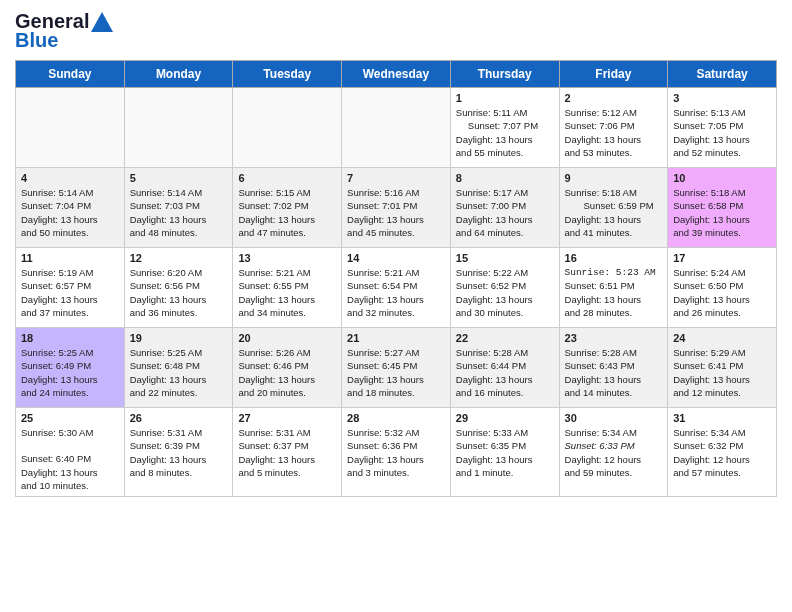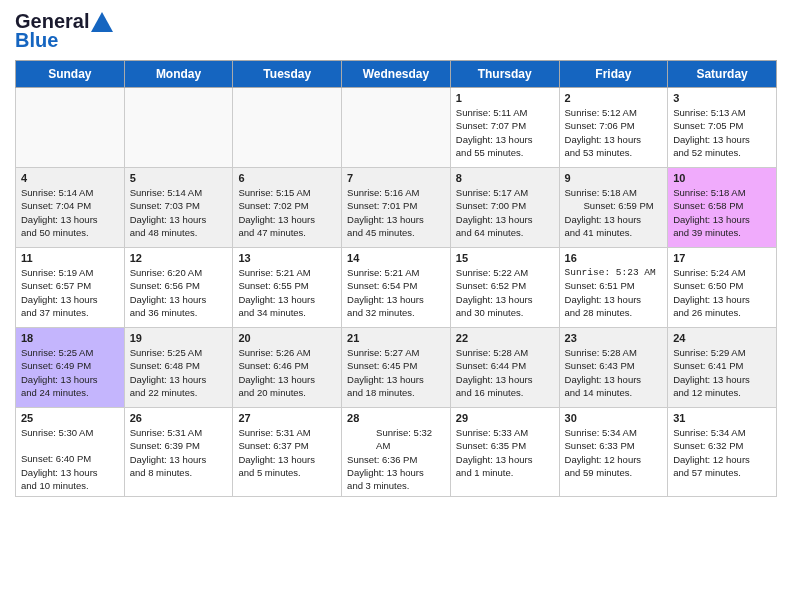--- a/index.html
+++ b/index.html
@@ -102,21 +102,21 @@
   </thead>
   <tbody id="calendar-body">
       <tr>
         <td class="cell-empty"></td>
         <td class="cell-empty"></td>
         <td class="cell-empty"></td>
         <td class="cell-empty"></td>
         <td>
           <span class="day-num">1</span>
           <span style="display: block; line-height: 1.4;">Sunrise: 5:11 AM</span>
-          <span style="display: block; line-height: 1.4;">Sunset: 7:07 PM</span>
+          <span style="display: block; line-height: 1.4; margin-left: 12px;">Sunset: 7:07 PM</span>
           <span style="display: block; line-height: 1.4;">Daylight: 13 hours</span>
           <span style="display: block; line-height: 1.4;">and 55 minutes.</span>
         </td>
         <td>
           <span class="day-num">2</span>
           <span style="display: block; line-height: 1.4;">Sunrise: 5:12 AM</span>
           <span style="display: block; line-height: 1.4;">Sunset: 7:06 PM</span>
           <span style="display: block; line-height: 1.4;">Daylight: 13 hours</span>
           <span style="display: block; line-height: 1.4;">and 53 minutes.</span>
         </td>
@@ -298,36 +298,36 @@
         </td>
         <td>
           <span class="day-num">27</span>
           <span style="display: block; line-height: 1.4;">Sunrise: 5:31 AM</span>
           <span style="display: block; line-height: 1.4;">Sunset: 6:37 PM</span>
           <span style="display: block; line-height: 1.4;">Daylight: 13 hours</span>
           <span style="display: block; line-height: 1.4;">and 5 minutes.</span>
         </td>
         <td>
           <span class="day-num">28</span>
-          <span style="display: block; line-height: 1.4; margin-left: 29px;">Sunrise: 5:32 AM</span>
+          <span style="display: block; line-height: 1.4;">Sunrise: 5:32 AM</span>
           <span style="display: block; line-height: 1.4;">Sunset: 6:36 PM</span>
           <span style="display: block; line-height: 1.4;">Daylight: 13 hours</span>
           <span style="display: block; line-height: 1.4;">and 3 minutes.</span>
         </td>
         <td>
           <span class="day-num">29</span>
           <span style="display: block; line-height: 1.4;">Sunrise: 5:33 AM</span>
           <span style="display: block; line-height: 1.4;">Sunset: 6:35 PM</span>
           <span style="display: block; line-height: 1.4;">Daylight: 13 hours</span>
           <span style="display: block; line-height: 1.4;">and 1 minute.</span>
         </td>
         <td>
           <span class="day-num">30</span>
           <span style="display: block; line-height: 1.4;">Sunrise: 5:34 AM</span>
-          <span style="display: block; line-height: 1.4;">Sunset: 6:33 PM</span>
+          <span style="display: block; line-height: 1.4; font-style: italic;">Sunset: 6:33 PM</span>
           <span style="display: block; line-height: 1.4;">Daylight: 12 hours</span>
           <span style="display: block; line-height: 1.4;">and 59 minutes.</span>
         </td>
         <td>
           <span class="day-num">31</span>
           <span style="display: block; line-height: 1.4;">Sunrise: 5:34 AM</span>
           <span style="display: block; line-height: 1.4;">Sunset: 6:32 PM</span>
           <span style="display: block; line-height: 1.4;">Daylight: 12 hours</span>
           <span style="display: block; line-height: 1.4;">and 57 minutes.</span>
         </td>

